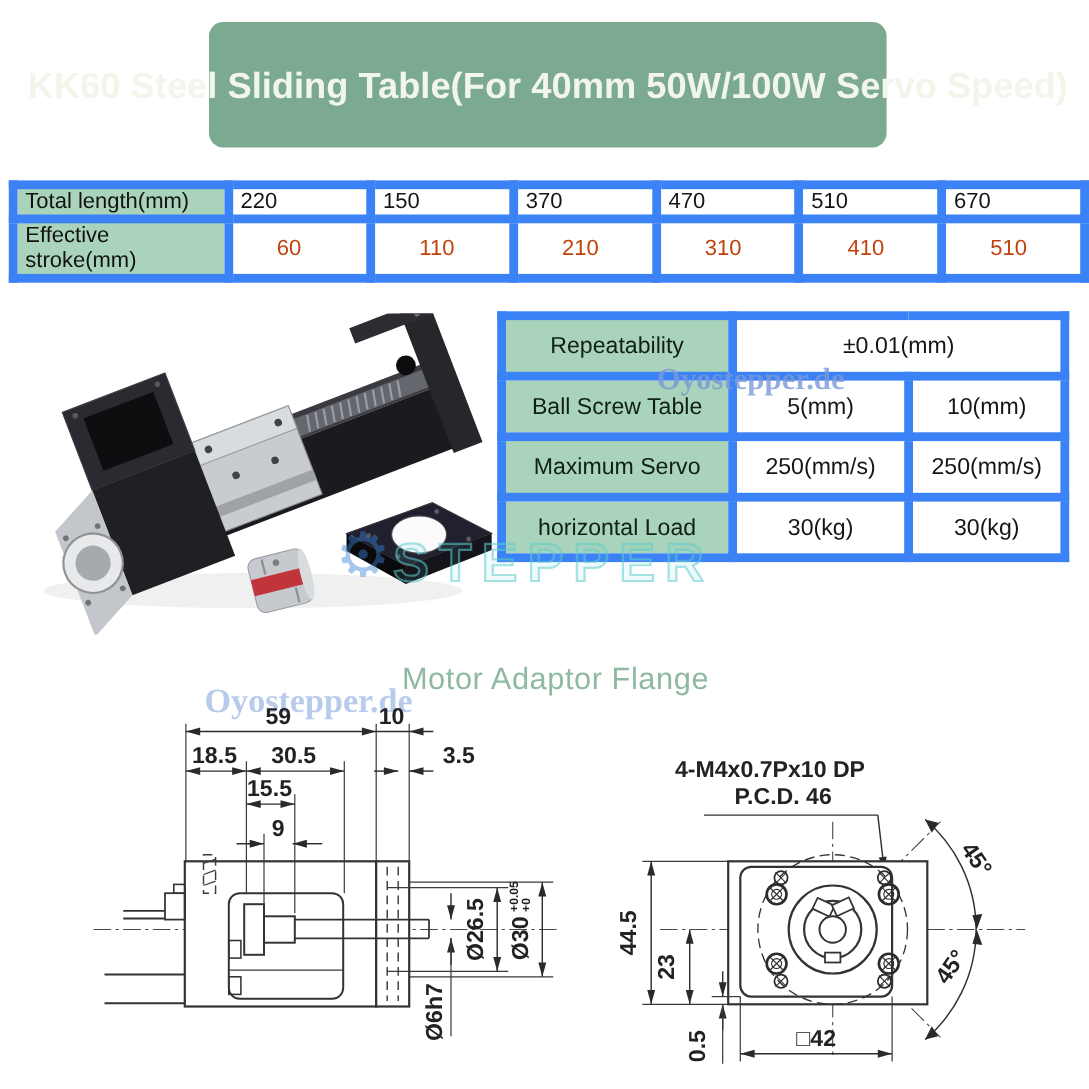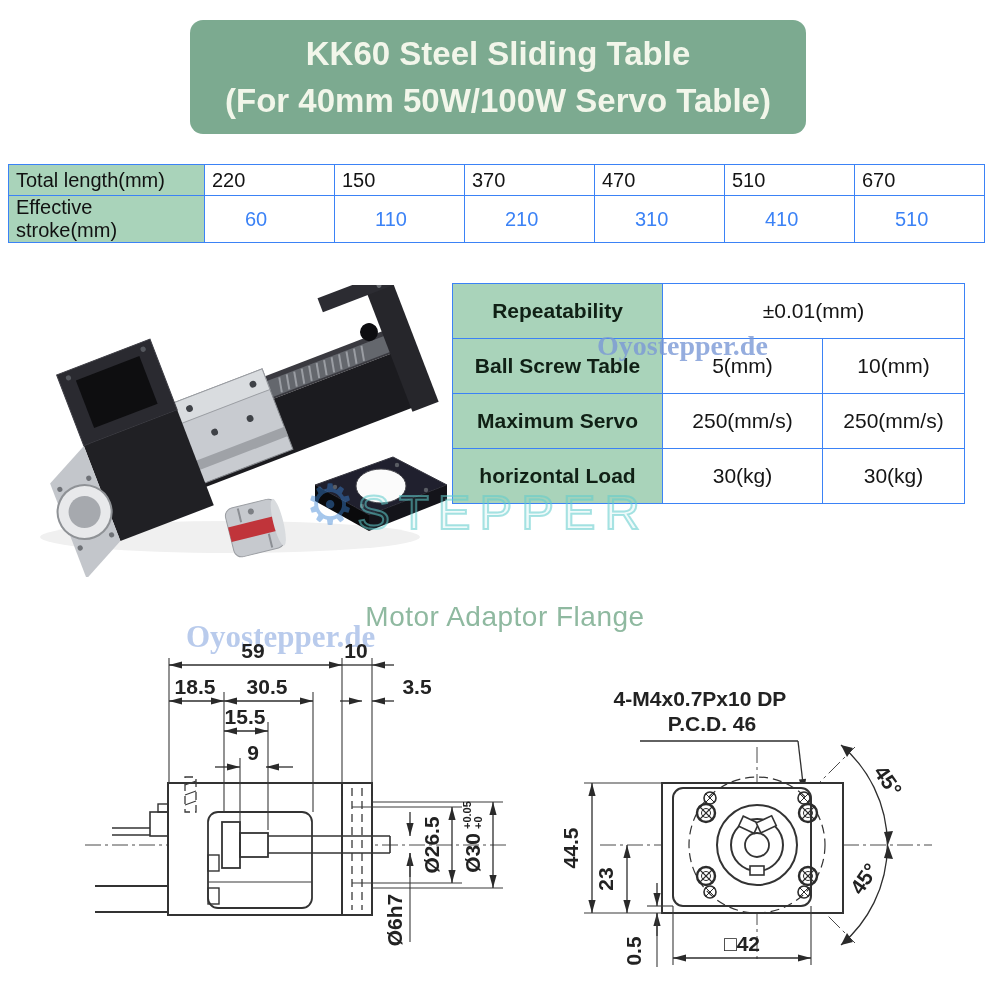--- a/index.html
+++ b/index.html
@@ -2,69 +2,69 @@
 <html><head>
 <meta charset="utf-8">
 <style>
   html,body{margin:0;padding:0;background:#fff;}
   #stage{position:relative;width:990px;height:990px;background:#ffffff;overflow:hidden;
          font-family:"Liberation Sans",sans-serif;}
   .abs{position:absolute;}
 
   
   #hdr{left:190px;top:20px;width:616px;height:114px;background:#7caa90;border-radius:13px;
-       display:flex;flex-direction:column;justify-content:center;align-items:center;}
+       display:flex;justify-content:center;align-items:center;}
   #hdr .l1,#hdr .l2{color:#f2f6ea;font-weight:bold;font-size:33px;line-height:47px;white-space:nowrap;}
 
   
   table{border-collapse:collapse;table-layout:fixed;}
-  td{border:1px solid #3b82f6;box-sizing:border-box;overflow:hidden;}
+  td{border:8px solid #3b82f6;box-sizing:border-box;overflow:hidden;}
   #lenTable{left:8px;top:164px;}
   #lenTable td{height:31px;font-size:20px;padding:0 7px;}
   #lenTable td.lab{background:#a9d3ba;width:196px;color:#111;}
   #lenTable td.num{width:130px;text-align:left;color:#141414;}
-  #lenTable tr.stroke td.num{color:#3b82f6;padding-left:40px;}
+  #lenTable tr.stroke td.num{color:#c2410c;padding-left:40px;}
   #specTable{left:452px;top:283px;}
   #specTable td{height:55px;text-align:center;font-size:21px;color:#151515;}
-  #specTable td.lab{background:#a9d3ba;width:210px;font-weight:bold;color:#102015;}
+  #specTable td.lab{background:#a9d3ba;width:210px;font-weight:normal;color:#102015;}
   #specTable td.v1{width:160px;border-radius:14px;} #specTable td.v2{width:142px;}
 
   
   #secTitle{left:330px;top:601px;width:350px;text-align:center;font-size:28px;font-weight:normal;
             color:#8fb9a0;letter-spacing:.5px;}
 
   
   .wmSite{font-family:"Liberation Serif",serif;font-weight:bold;pointer-events:none;}
   #wm1{left:597px;top:330px;font-size:28px;color:rgba(122,152,214,.8);}
   #wm2{left:186px;top:619px;font-size:31px;color:rgba(138,168,224,.6);}
   #wmBig{left:303px;top:452px;height:104px;display:flex;align-items:center;pointer-events:none;}
   #wmBig .oyo{font-size:82px;font-weight:900;letter-spacing:2px;color:rgba(58,130,212,.10);
               -webkit-text-stroke:2.5px rgba(58,130,212,.5);}
   #wmBig .gear{font-size:56px;color:rgba(58,130,212,.45);margin:0 2px;}
-  #wmBig .stp{font-size:49px;font-weight:400;letter-spacing:9px;color:rgba(96,204,204,.10);
+  #wmBig .stp{font-size:49px;font-weight:700;letter-spacing:9px;color:rgba(96,204,204,.10);
               -webkit-text-stroke:2px rgba(96,204,204,.55);margin-top:16px;}
 
   
   .obj{stroke:#333;stroke-width:2;fill:#fff;}
   .objn{stroke:#333;stroke-width:2;fill:none;}
   .thin{stroke:#3a3a3a;stroke-width:1.1;fill:none;}
   .dim{stroke:#2e2e2e;stroke-width:1.3;fill:none;}
   .dash{stroke:#3a3a3a;stroke-width:1.3;fill:none;stroke-dasharray:8 5;}
   .cline{stroke:#4a4a4a;stroke-width:1;fill:none;stroke-dasharray:16 4 3 4;}
   .dtext{font-family:"Liberation Sans",sans-serif;font-size:21px;font-weight:bold;fill:#222;}
   .dtextS{font-family:"Liberation Sans",sans-serif;font-size:11px;font-weight:bold;fill:#222;}
 </style>
 </head>
 <body>
 
 <div id="stage">
 
   <div id="hdr" class="abs">
     <div class="l1">KK60 Steel Sliding Table</div>
-    <div class="l2">(For 40mm 50W/100W Servo Table)</div>
+    <div class="l2">(For 40mm 50W/100W Servo Speed)</div>
   </div>
 
   <table id="lenTable" class="abs">
     <tbody>
         <tr>
       <td class="lab">Total length(mm)</td>
       <td class="num">220</td>
       <td class="num">150</td>
       <td class="num">370</td>
       <td class="num">470</td>

